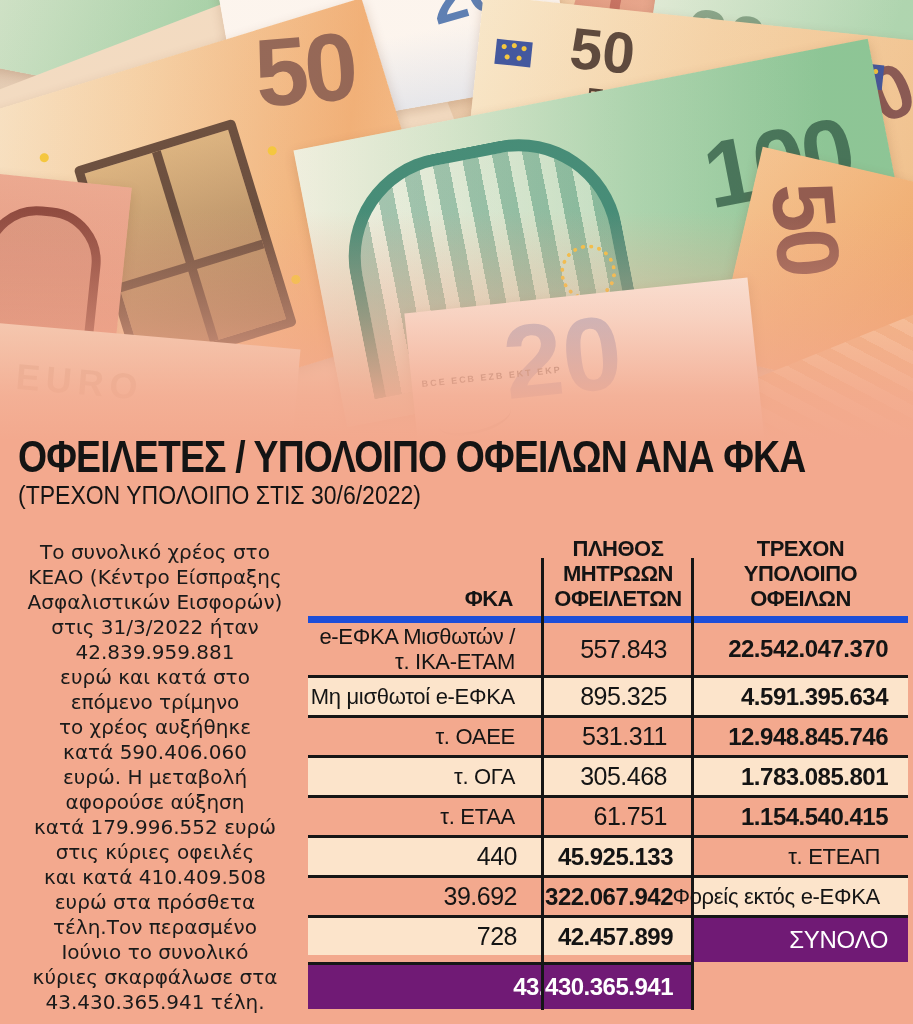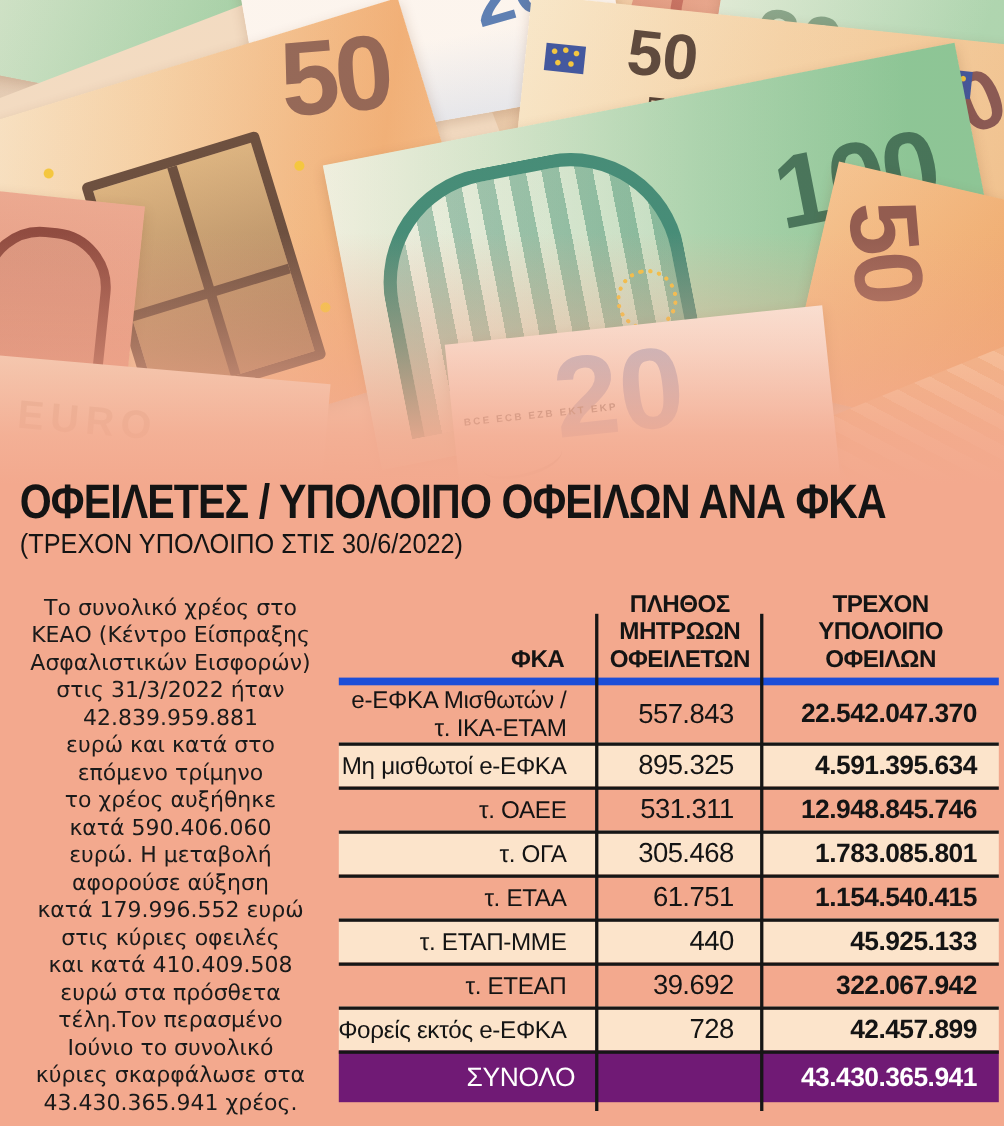--- a/index.html
+++ b/index.html
@@ -180,21 +180,21 @@
     <div>κατά 590.406.060</div>
     <div>ευρώ. Η μεταβολή</div>
     <div>αφορούσε αύξηση</div>
     <div>κατά 179.996.552 ευρώ</div>
     <div>στις κύριες οφειλές</div>
     <div>και κατά 410.409.508</div>
     <div>ευρώ στα πρόσθετα</div>
     <div>τέλη.Τον περασμένο</div>
     <div>Ιούνιο το συνολικό</div>
     <div>κύριες σκαρφάλωσε στα</div>
-    <div>43.430.365.941 χρέος.</div>
+    <div>43.430.365.941 τέλη.</div>
   </div>
 
   <div class="tablewrap">
     <div class="tbl">
 
       <div class="cell th c1">ΦΚΑ</div>
       <div class="cell th c2">
         <div>
           <div>ΠΛΗΘΟΣ</div>
           <div>ΜΗΤΡΩΩΝ</div>
@@ -230,23 +230,20 @@
         </div>
       <div class="cell cntcell rr light">305.468</div>
       <div class="cell balcell rr light">1.783.085.801</div>
 
       <div class="cell lblcell rr">
           <span class="nowrap">τ. ΕΤΑΑ</span>
         </div>
       <div class="cell cntcell rr">61.751</div>
       <div class="cell balcell rr">1.154.540.415</div>
 
-      <div class="cell lblcell rr light">
-          <span class="nowrap">τ. ΕΤΑΠ-ΜΜΕ</span>
-        </div>
       <div class="cell cntcell rr light">440</div>
       <div class="cell balcell rr light">45.925.133</div>
 
       <div class="cell lblcell rr">
           <span class="nowrap">τ. ΕΤΕΑΠ</span>
         </div>
       <div class="cell cntcell rr">39.692</div>
       <div class="cell balcell rr">322.067.942</div>
 
       <div class="cell lblcell rr light">

